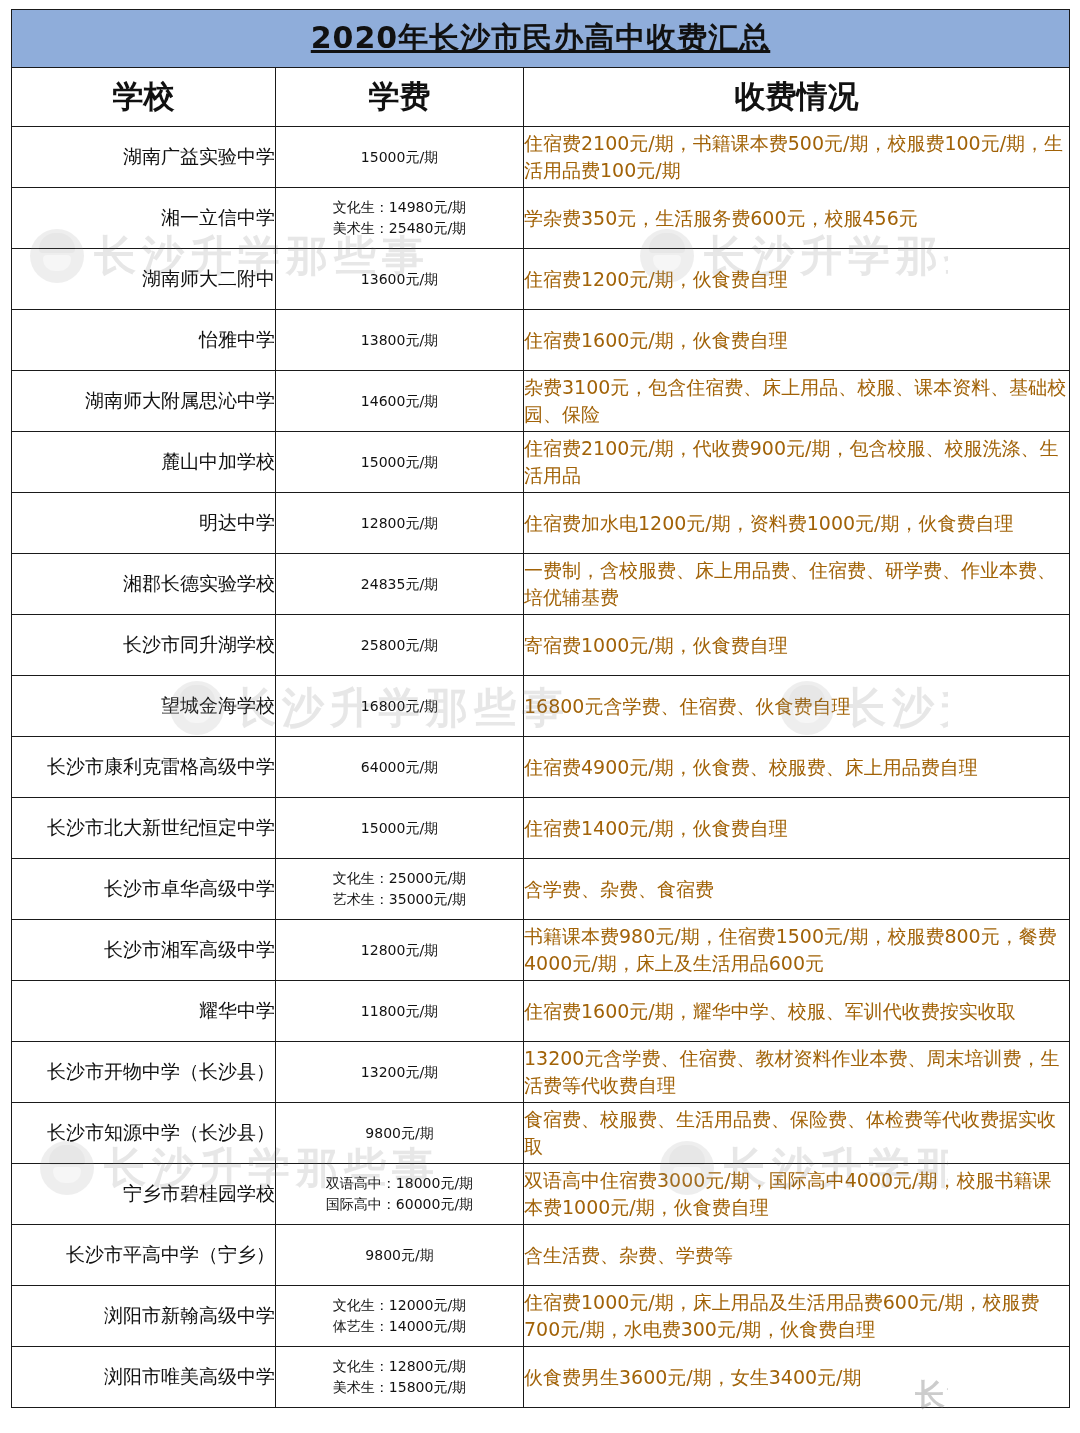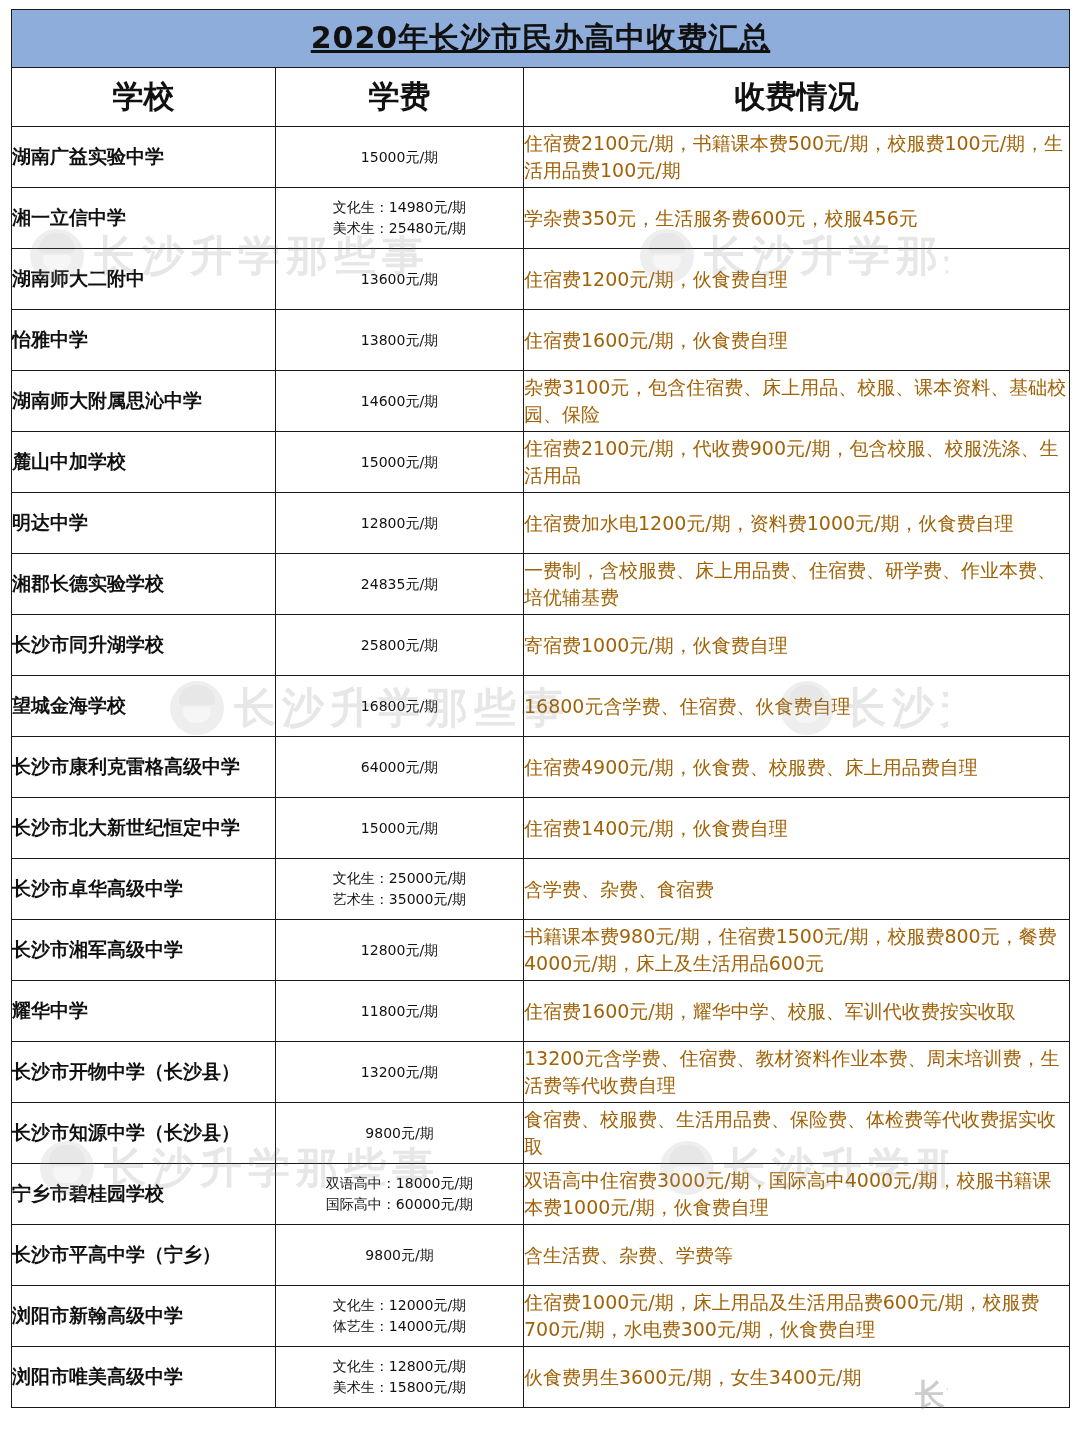--- a/index.html
+++ b/index.html
@@ -98,26 +98,25 @@
 
   .hdr-cell {
     text-align: center;
     height: 58px;
     font-size: 31px;
     font-weight: 700;
     color: #111;
   }
 
   .c-school {
-    text-align: left;
+    text-align: right;
     font-size: 19px;
     color: #111;
     padding: 4px 4px;
     line-height: 1.35;
-    font-weight: bold;
   }
   .c-fee {
     text-align: center;
     font-size: 14px;
     color: #111;
     padding: 4px 4px;
     line-height: 1.5;
   }
   .c-fee .sub {
     display: block;

